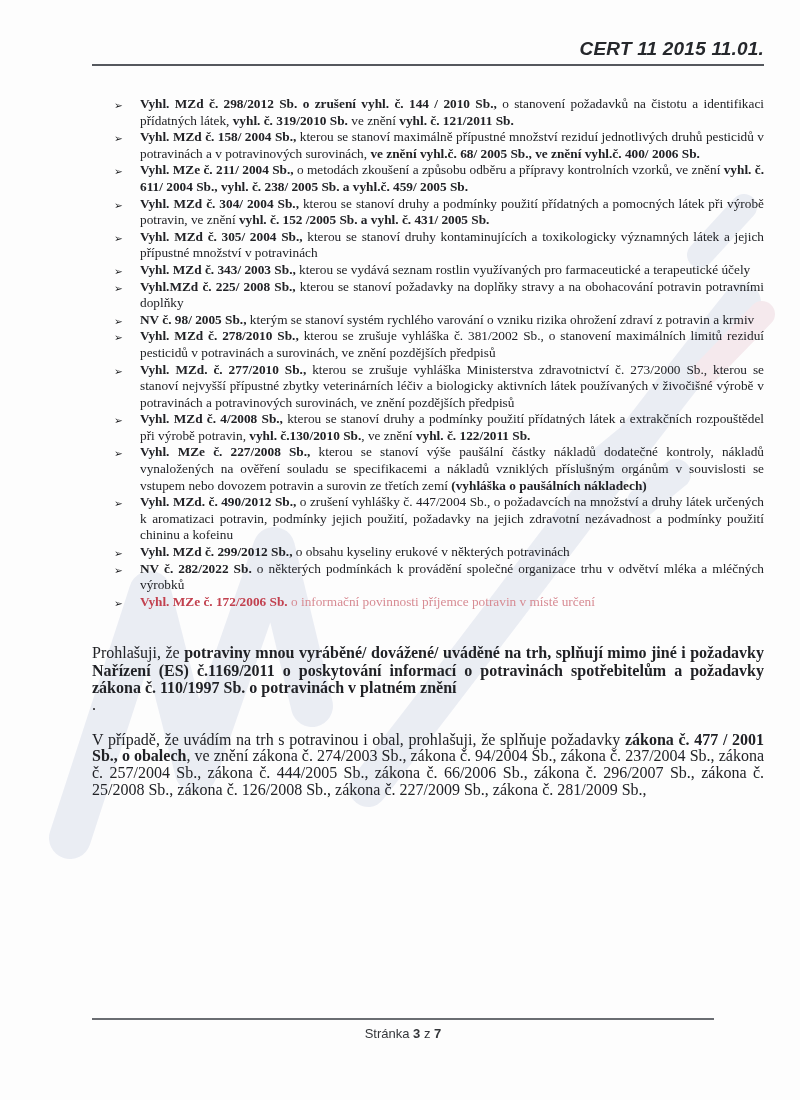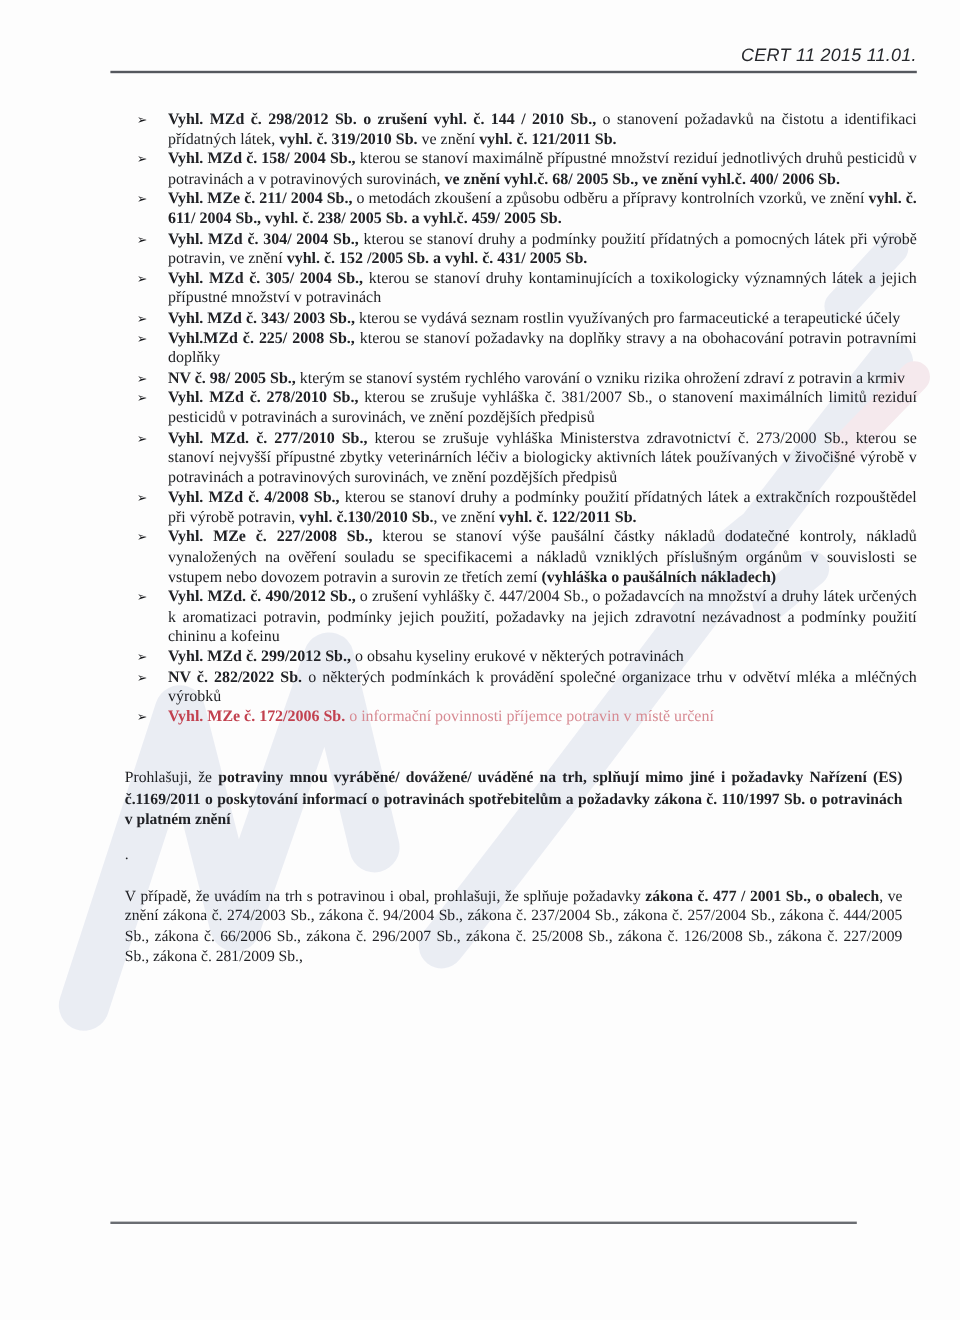--- a/index.html
+++ b/index.html
@@ -18,38 +18,38 @@
     font-family:"Liberation Serif", serif;
     color:var(--ink);
     overflow:hidden;
   }
   .watermark{position:absolute;left:0;top:0;width:800px;height:1100px;z-index:0;pointer-events:none;opacity:.6;}
   .wm{stroke:var(--wm);fill:none;}
   .wm-pink{stroke:var(--wm-pink);fill:none;}
   .content{position:absolute;left:92px;top:38px;width:672px;z-index:1;}
   .header-text{
     font-family:"Liberation Sans", sans-serif;
-    font-style:italic;font-weight:400;
-    font-size:15px;letter-spacing:.2px;
+    font-style:italic;font-weight:700;
+    font-size:19px;letter-spacing:.2px;
     text-align:right;color:#26282c;
   }
   .header-rule{height:2px;background:var(--rule);margin-top:4px;}
   .reg-list{list-style:none;margin:30px 0 0 0;padding:0;}
   .reg-list li{
     position:relative;
     padding-left:48px;
     font-size:13.3px;line-height:16.6px;
     text-align:justify;
   }
   .bullet{
     position:absolute;left:22px;top:1px;
     font-family:"DejaVu Sans", sans-serif;
     font-size:10.5px;color:#191a1d;
   }
-  .para{margin:12px;font-size:13px;line-height:16.9px;text-align:justify;}
+  .para{margin:0;font-size:16px;line-height:16.9px;text-align:justify;}
   .para[data-pname="declaration-foods"]{margin-top:34px;line-height:17.4px;}
   .para[data-pname="exceptions"]{margin-top:16px;}
   .para[data-pname="dot-line"]{margin-top:0;}
   .para[data-pname="anabolic-declaration"]{margin-top:2px;line-height:17.2px;}
   .para[data-pname="packaging-declaration"]{margin-top:18px;}
   .r-n{font-weight:400;}
   .r-b{font-weight:700;}
   .r-br{font-weight:700;color:var(--red-bold);}
   .r-r{font-weight:400;color:var(--red-light);}
   .footer{position:absolute;left:92px;width:622px;top:1018px;z-index:1;}
@@ -85,35 +85,36 @@
 
     <ul class="reg-list" id="reg-list">
         <li><span class="bullet">➢</span><span class="r-b">Vyhl. MZd č. 298/2012 Sb. o zrušení vyhl. č. 144 / 2010 Sb.,</span><span class="r-n"> o stanovení požadavků na čistotu a identifikaci přídatných látek, </span><span class="r-b">vyhl. č. 319/2010 Sb.</span><span class="r-n"> ve znění </span><span class="r-b">vyhl. č. 121/2011 Sb.</span></li>
         <li><span class="bullet">➢</span><span class="r-b">Vyhl. MZd č. 158/ 2004 Sb.,</span><span class="r-n"> kterou se stanoví maximálně přípustné množství reziduí jednotlivých druhů pesticidů v potravinách a v potravinových surovinách, </span><span class="r-b">ve znění vyhl.č. 68/ 2005 Sb., ve znění vyhl.č. 400/ 2006 Sb.</span></li>
         <li><span class="bullet">➢</span><span class="r-b">Vyhl. MZe č. 211/ 2004 Sb.,</span><span class="r-n"> o metodách zkoušení a způsobu odběru a přípravy kontrolních vzorků, ve znění </span><span class="r-b">vyhl. č. 611/ 2004 Sb., vyhl. č. 238/ 2005 Sb. a vyhl.č. 459/ 2005 Sb.</span></li>
         <li><span class="bullet">➢</span><span class="r-b">Vyhl. MZd č. 304/ 2004 Sb.,</span><span class="r-n"> kterou se stanoví druhy a podmínky použití přídatných a pomocných látek při výrobě potravin, ve znění </span><span class="r-b">vyhl. č. 152 /2005 Sb. a vyhl. č. 431/ 2005 Sb.</span></li>
         <li><span class="bullet">➢</span><span class="r-b">Vyhl. MZd č. 305/ 2004 Sb.,</span><span class="r-n"> kterou se stanoví druhy kontaminujících a toxikologicky významných látek a jejich přípustné množství v potravinách</span></li>
         <li><span class="bullet">➢</span><span class="r-b">Vyhl. MZd č. 343/ 2003 Sb.,</span><span class="r-n"> kterou se vydává seznam rostlin využívaných pro farmaceutické a terapeutické účely</span></li>
         <li><span class="bullet">➢</span><span class="r-b">Vyhl.MZd č. 225/ 2008 Sb.,</span><span class="r-n"> kterou se stanoví požadavky na doplňky stravy a na obohacování potravin potravními doplňky</span></li>
         <li><span class="bullet">➢</span><span class="r-b">NV č. 98/ 2005 Sb.,</span><span class="r-n"> kterým se stanoví systém rychlého varování o vzniku rizika ohrožení zdraví z potravin a krmiv</span></li>
-        <li><span class="bullet">➢</span><span class="r-b">Vyhl. MZd č. 278/2010 Sb.,</span><span class="r-n"> kterou se zrušuje vyhláška č. 381/2007 Sb., o stanovení maximálních limitů reziduí pesticidů v potravinách a surovinách, ve znění pozdějších předpisů</span></li>
+        <li><span class="bullet">➢</span><span class="r-b">Vyhl. MZd č. 278/2010 Sb.,</span><span class="r-n"> kterou se zrušuje vyhláška č. 381/2002 Sb., o stanovení maximálních limitů reziduí pesticidů v potravinách a surovinách, ve znění pozdějších předpisů</span></li>
         <li><span class="bullet">➢</span><span class="r-b">Vyhl. MZd. č. 277/2010 Sb.,</span><span class="r-n"> kterou se zrušuje vyhláška Ministerstva zdravotnictví č. 273/2000 Sb., kterou se stanoví nejvyšší přípustné zbytky veterinárních léčiv a biologicky aktivních látek používaných v živočišné výrobě v potravinách a potravinových surovinách, ve znění pozdějších předpisů</span></li>
         <li><span class="bullet">➢</span><span class="r-b">Vyhl. MZd č. 4/2008 Sb.,</span><span class="r-n"> kterou se stanoví druhy a podmínky použití přídatných látek a extrakčních rozpouštědel při výrobě potravin, </span><span class="r-b">vyhl. č.130/2010 Sb.</span><span class="r-n">, ve znění </span><span class="r-b">vyhl. č. 122/2011 Sb.</span></li>
         <li><span class="bullet">➢</span><span class="r-b">Vyhl. MZe č. 227/2008 Sb.,</span><span class="r-n"> kterou se stanoví výše paušální částky nákladů dodatečné kontroly, nákladů vynaložených na ověření souladu se specifikacemi a nákladů vzniklých příslušným orgánům v souvislosti se vstupem nebo dovozem potravin a surovin ze třetích zemí </span><span class="r-b">(vyhláška o paušálních nákladech)</span></li>
         <li><span class="bullet">➢</span><span class="r-b">Vyhl. MZd. č. 490/2012 Sb.,</span><span class="r-n"> o zrušení vyhlášky č. 447/2004 Sb., o požadavcích na množství a druhy látek určených k aromatizaci potravin, podmínky jejich použití, požadavky na jejich zdravotní nezávadnost a podmínky použití chininu a kofeinu</span></li>
         <li><span class="bullet">➢</span><span class="r-b">Vyhl. MZd č. 299/2012 Sb.,</span><span class="r-n"> o obsahu kyseliny erukové v některých potravinách</span></li>
         <li><span class="bullet">➢</span><span class="r-b">NV č. 282/2022 Sb.</span><span class="r-n"> o některých podmínkách k provádění společné organizace trhu v odvětví mléka a mléčných výrobků</span></li>
         <li><span class="bullet">➢</span><span class="r-br">Vyhl. MZe č. 172/2006 Sb.</span><span class="r-r"> o informační povinnosti příjemce potravin v místě určení</span></li>
       </ul>
 
     <div id="paragraphs">
         <p class="para" data-pname="declaration-foods"><span class="r-n">Prohlašuji, že </span><span class="r-b">potraviny mnou vyráběné/ dovážené/ uváděné na trh, splňují mimo jiné i požadavky Nařízení (ES) č.1169/2011 o poskytování informací o potravinách spotřebitelům a požadavky zákona č. 110/1997 Sb. o potravinách v platném znění</span></p>
         <p class="para" data-pname="dot-line"><span class="r-n">.</span></p>
         <p class="para" data-pname="packaging-declaration"><span class="r-n">V případě, že uvádím na trh s potravinou i obal, prohlašuji, že splňuje požadavky </span><span class="r-b">zákona č. 477 / 2001 Sb., o obalech</span><span class="r-n">, ve znění zákona č. 274/2003 Sb., zákona č. 94/2004 Sb., zákona č. 237/2004 Sb., zákona č. 257/2004 Sb., zákona č. 444/2005 Sb., zákona č. 66/2006 Sb., zákona č. 296/2007 Sb., zákona č. 25/2008 Sb., zákona č. 126/2008 Sb., zákona č. 227/2009 Sb., zákona č. 281/2009 Sb.,</span></p>
       </div>
 
   </div>
 
   <div class="footer">
     <div class="footer-rule"></div>
+    <div class="footer-text" id="footer-text"><span class="r-n">Stránka </span><span class="r-b">3</span><span class="r-n"> z </span><span class="r-b">7</span></div>
   </div>
 
 </div>
 
 </body></html>

